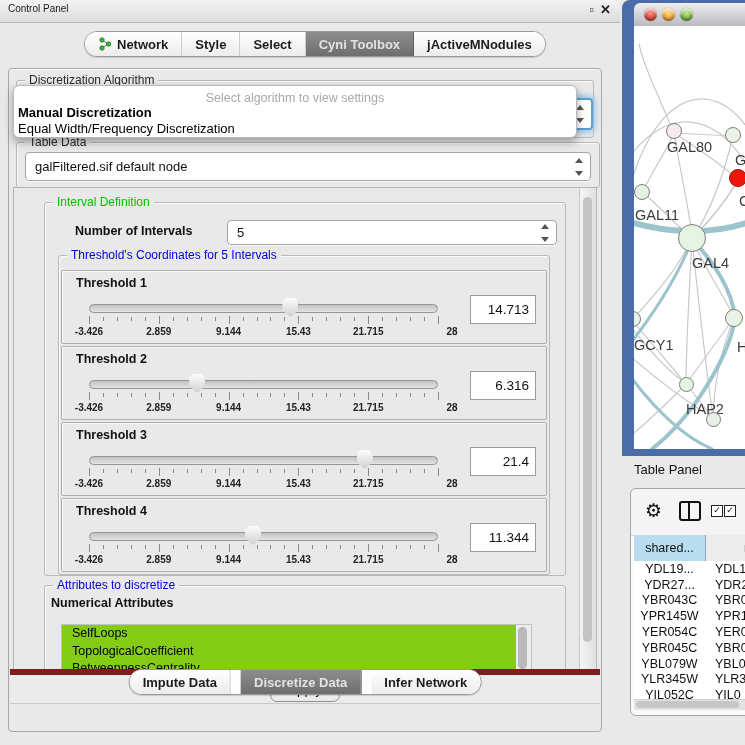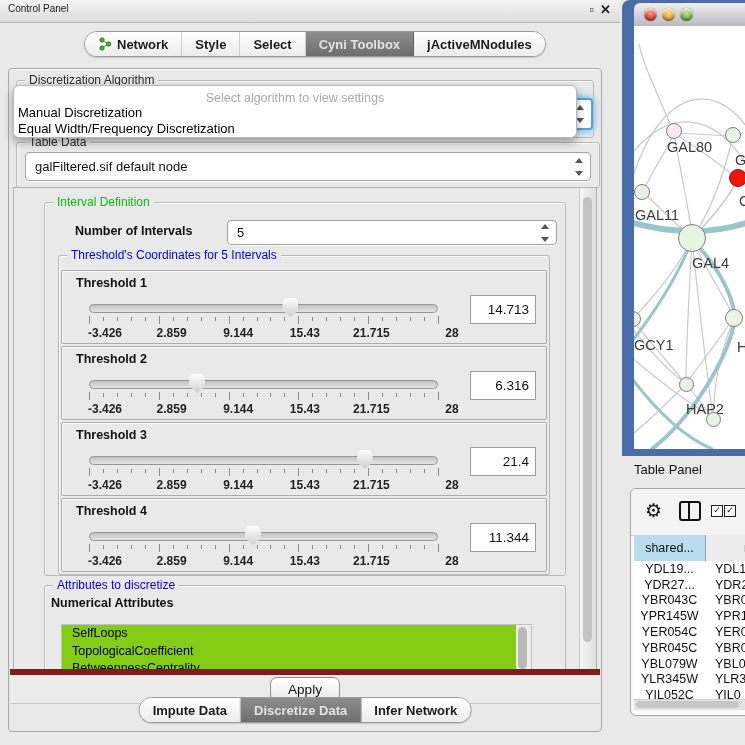--- a/index.html
+++ b/index.html
@@ -35,21 +35,21 @@
   .arrows{position:relative;width:14px;height:100%;margin-right:4px;}
   .arrows:before,.arrows:after{content:"";position:absolute;left:3px;border-left:4px solid transparent;border-right:4px solid transparent;}
   .arrows:before{top:calc(50% - 9px);border-bottom:5px solid #555;}
   .arrows:after{bottom:calc(50% - 9px);border-top:5px solid #555;}
   .focusring{border:2px solid #5d9fd3;box-shadow:0 0 6px 2px #8ec4ea;}
   
   .popup{position:absolute;left:13px;top:85px;width:562px;height:51px;background:#fff;border:1px solid #b8b8b8;
          border-radius:6px;box-shadow:0 4px 10px rgba(0,0,0,.35);z-index:50;}
   .popup .hint{position:absolute;left:0;right:0;top:5px;text-align:center;font-size:12.5px;color:#a9a9a9;}
   .popup .opt{position:absolute;left:4px;font-size:13px;color:#000;white-space:nowrap;}
-  .popup .opt.b{top:19px;font-weight:normal;}
+  .popup .opt.b{top:19px;font-weight:bold;}
   .popup .opt.r{top:35px;}
   
   .innerpanel{position:absolute;left:4px;top:118px;width:582px;height:482px;border:1px solid #b3b3b3;
               background:#e9e9e9;overflow:hidden;}
   .vscroll{position:absolute;right:0;top:0;width:16px;height:100%;background:linear-gradient(to right,#f5f5f5,#e0e0e0);
            border-left:1px solid #c7c7c7;}
   .vscroll .thumb{position:absolute;left:3px;top:9px;width:9px;height:445px;background:#c3c3c3;border-radius:5px;}
   
   .tbox{position:absolute;left:2px;right:2px;height:72px;border:1px solid #adadad;border-radius:2px;
         box-shadow:inset 1px 1px 0 rgba(255,255,255,.7);}
@@ -57,21 +57,21 @@
   .sliderarea{position:absolute;left:27px;right:108px;top:30px;height:34px;}
   .track{position:absolute;left:0;right:0;top:3px;height:7px;border:1px solid #969696;border-radius:5px;
          background:linear-gradient(#c2c2c2,#e3e3e3);}
   .thumb-sl{position:absolute;top:-3px;width:16px;height:19px;transform:translateX(-50%);
          background:linear-gradient(#fdfdfd,#cfcfcf);
          clip-path:polygon(50% 100%,0 64%,0 20%,20% 0,80% 0,100% 20%,100% 64%);
          filter:drop-shadow(0 0 1px #777);}
   .tickrow{position:absolute;left:0;right:0;top:15px;height:9px;}
   .tick{position:absolute;top:1px;width:1px;height:4px;background:#8a8a8a;}
   .tick.major{top:0;height:8px;}
-  .ticklabels{position:absolute;left:16px;right:0;top:25px;height:11px;font-size:12px;font-weight:bold;color:#222;}
+  .ticklabels{position:absolute;left:0;right:0;top:25px;height:11px;font-size:10px;font-weight:bold;color:#222;}
   .ticklabels span{position:absolute;transform:translateX(-50%);white-space:nowrap;}
   .ticklabels span:nth-child(1){left:0;} .ticklabels span:nth-child(2){left:20%;}
   .ticklabels span:nth-child(3){left:40%;} .ticklabels span:nth-child(4){left:60%;}
   .ticklabels span:nth-child(5){left:80%;} .ticklabels span:nth-child(6){left:100%;margin-left:14px;}
   .valbox{position:absolute;right:10px;top:24px;width:58px;height:27px;background:#fff;border:1px solid #9c9c9c;
           font-size:13.5px;display:flex;align-items:center;justify-content:flex-end;padding-right:6px;}
   
   .attrlist{position:absolute;left:16px;top:38px;width:455px;height:60px;background:#84cc16;border:1px solid #c2c2c2;
             overflow:hidden;font-size:12.5px;}
   .attrlist .item{padding:1px 0 1px 10px;line-height:15.5px;color:#000;white-space:nowrap;}
@@ -375,21 +375,21 @@
         <div class="listscroll">
           <div class="thumb"></div>
         </div>
       </div>
     </div>
 
     <div class="applyrow">
       <div class="btn">Apply</div>
     </div>
 
-    <div class="seg" style="left:50%;transform:translateX(-50%);top:628px;">
+    <div class="seg" style="left:50%;transform:translateX(-50%);top:600px;gap:10px;">
       <div class="segitem">
           <span>Impute Data</span>
         </div>
       <div class="segitem sel">
           <span>Discretize Data</span>
         </div>
       <div class="segitem">
           <span>Infer Network</span>
         </div>
     </div>

